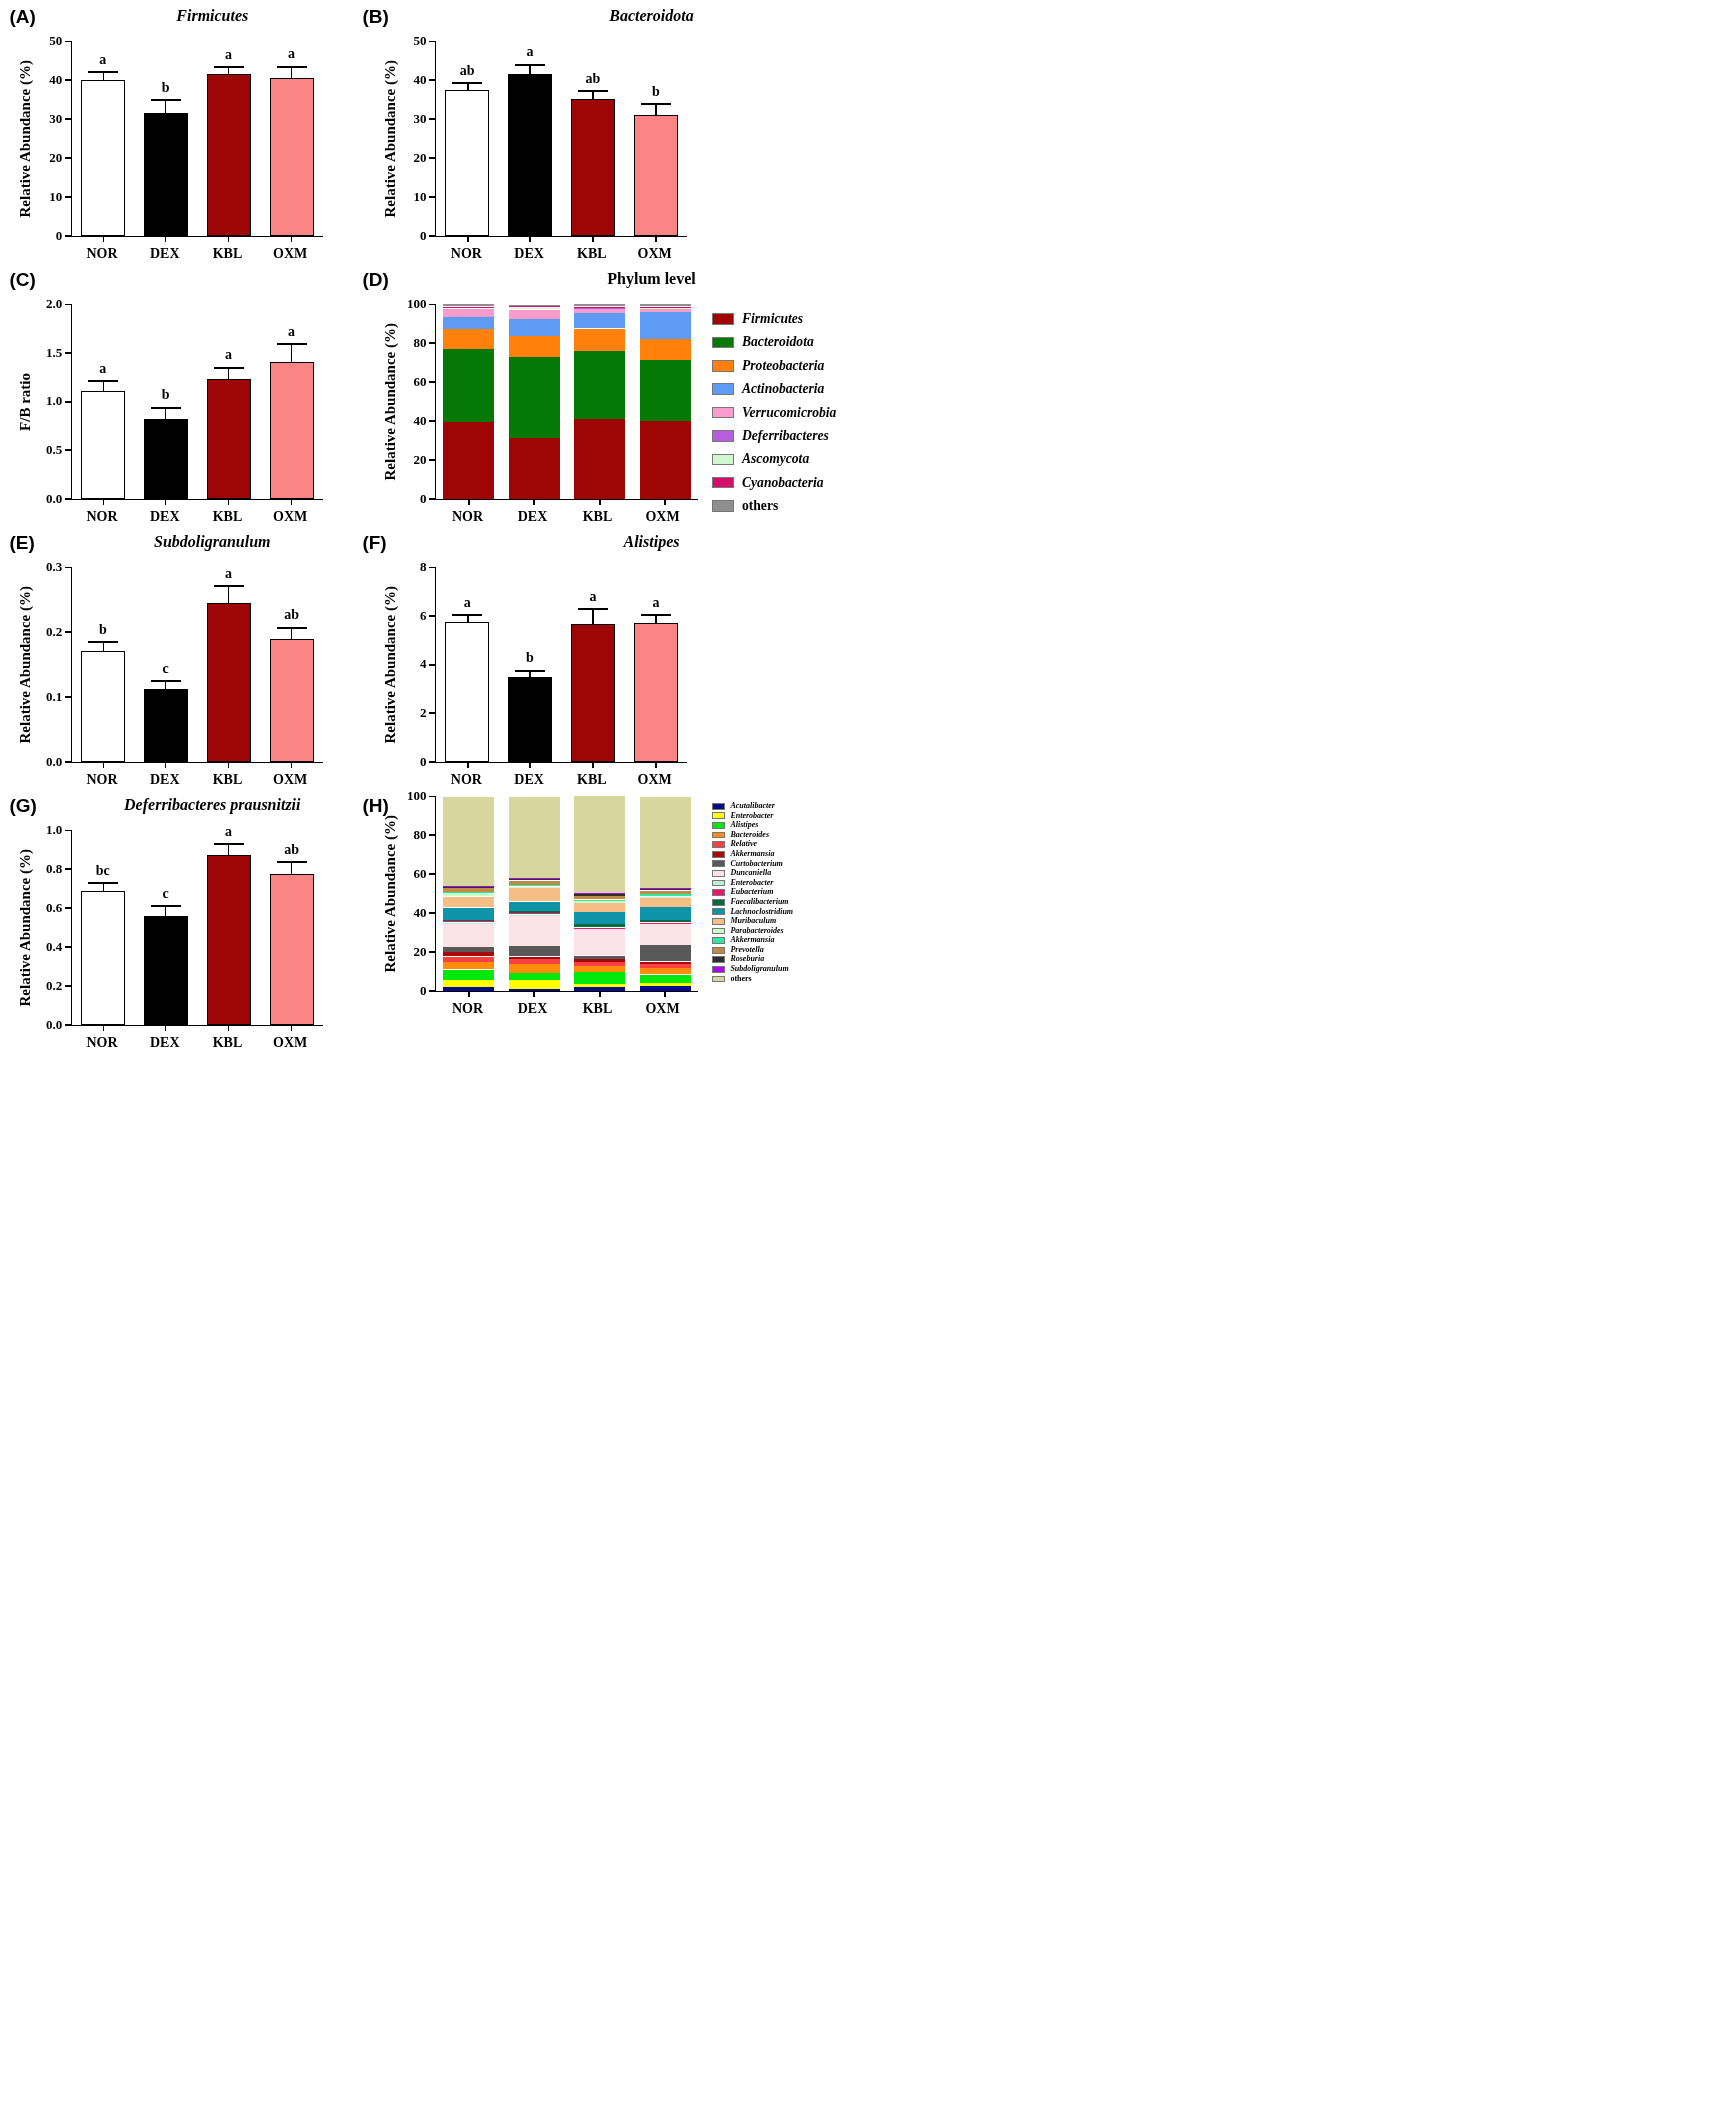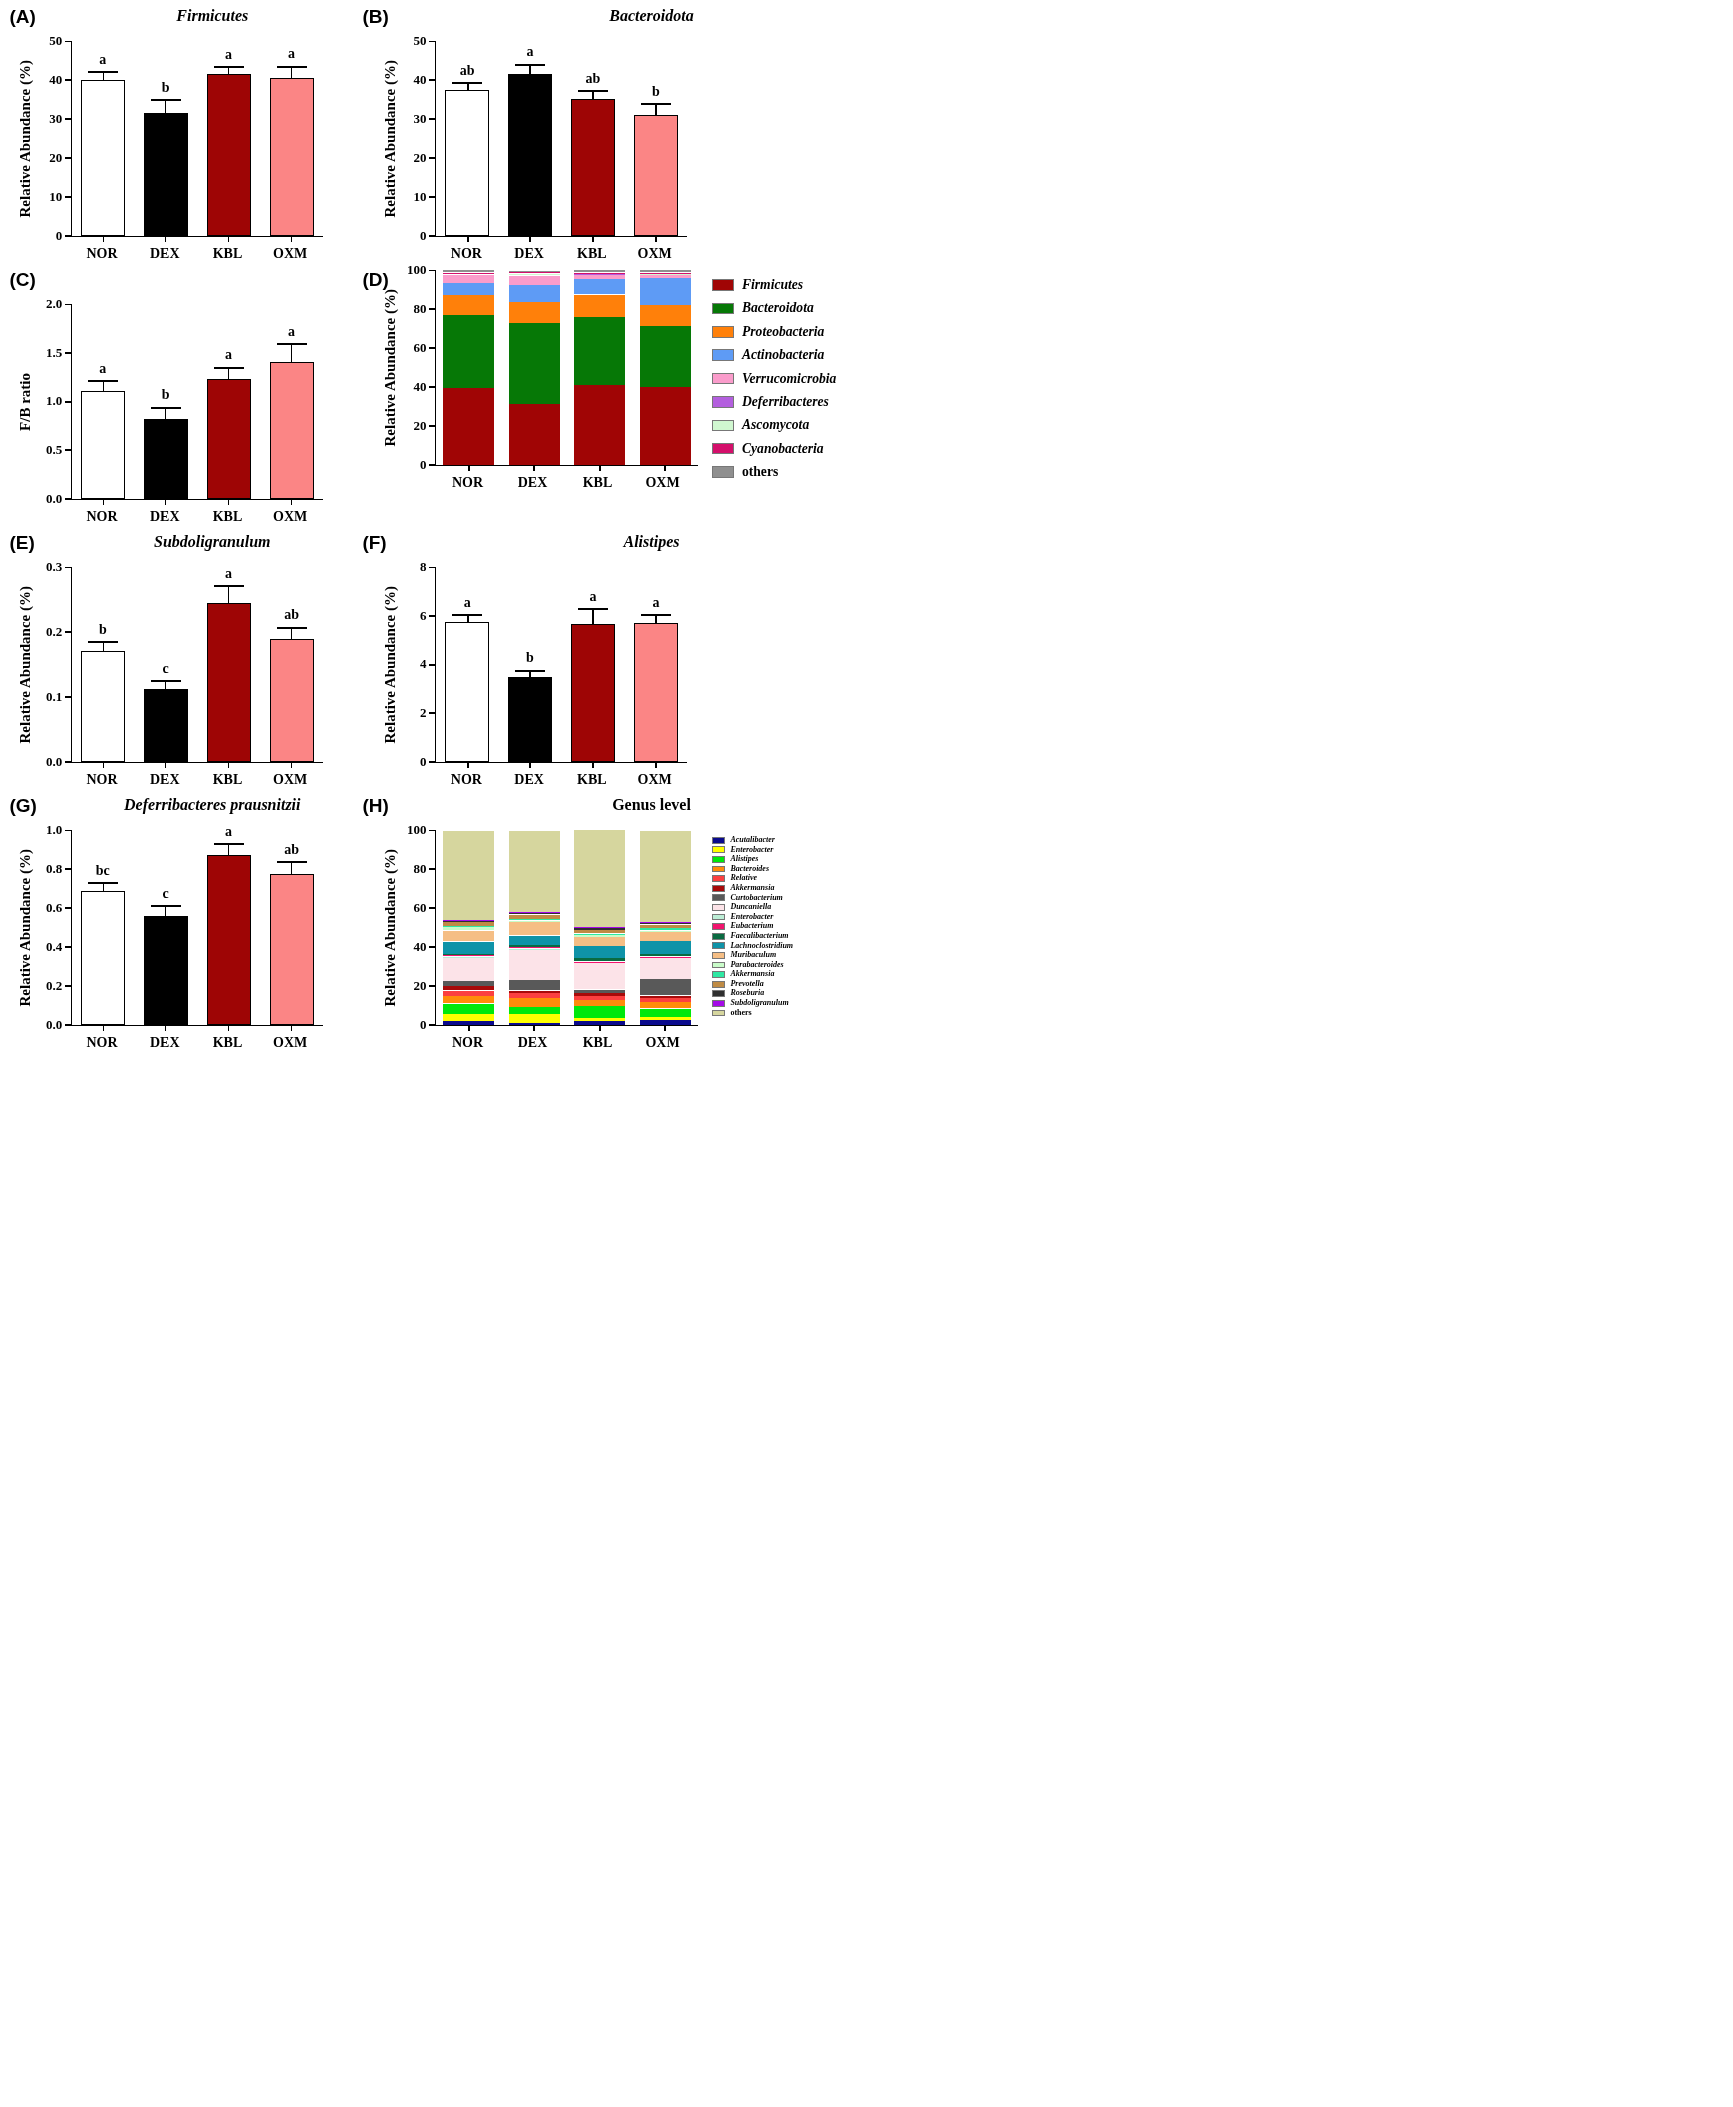--- a/index.html
+++ b/index.html
@@ -202,20 +202,23 @@
             <span class="xlab" style="width: 63px;">NOR</span>
             <span class="xlab" style="width: 63px;">DEX</span>
             <span class="xlab" style="width: 63px;">KBL</span>
             <span class="xlab" style="width: 63px;">OXM</span>
           </div>
         </div>
       </div>
     </div>
     <div class="panel right">
       <div class="letter">(D)</div>
+      <div class="title-row" style="padding-left: 59px;">
+        <span class="title">Phylum level</span>
+      </div>
       <div class="chart-row">
         <div class="ylab-col">
           <span class="ylab">Relative Abundance (%)</span>
         </div>
         <div class="yaxis">
           <span class="ytick-label" style="top: 195px;">0</span>
           <div class="ymark" style="top: 194px;"></div>
           <span class="ytick-label" style="top: 156px;">20</span>
           <div class="ymark" style="top: 155px;"></div>
           <span class="ytick-label" style="top: 117px;">40</span>
@@ -471,23 +474,20 @@
             <span class="xlab" style="width: 63px;">NOR</span>
             <span class="xlab" style="width: 63px;">DEX</span>
             <span class="xlab" style="width: 63px;">KBL</span>
             <span class="xlab" style="width: 63px;">OXM</span>
           </div>
         </div>
       </div>
     </div>
     <div class="panel right">
       <div class="letter">(H)</div>
-      <div class="title-row" style="padding-left: 59px;">
-        <span class="title">Genus level</span>
-      </div>
       <div class="chart-row">
         <div class="ylab-col">
           <span class="ylab">Relative Abundance (%)</span>
         </div>
         <div class="yaxis">
           <span class="ytick-label" style="top: 195px;">0</span>
           <div class="ymark" style="top: 194px;"></div>
           <span class="ytick-label" style="top: 156px;">20</span>
           <div class="ymark" style="top: 155px;"></div>
           <span class="ytick-label" style="top: 117px;">40</span>

